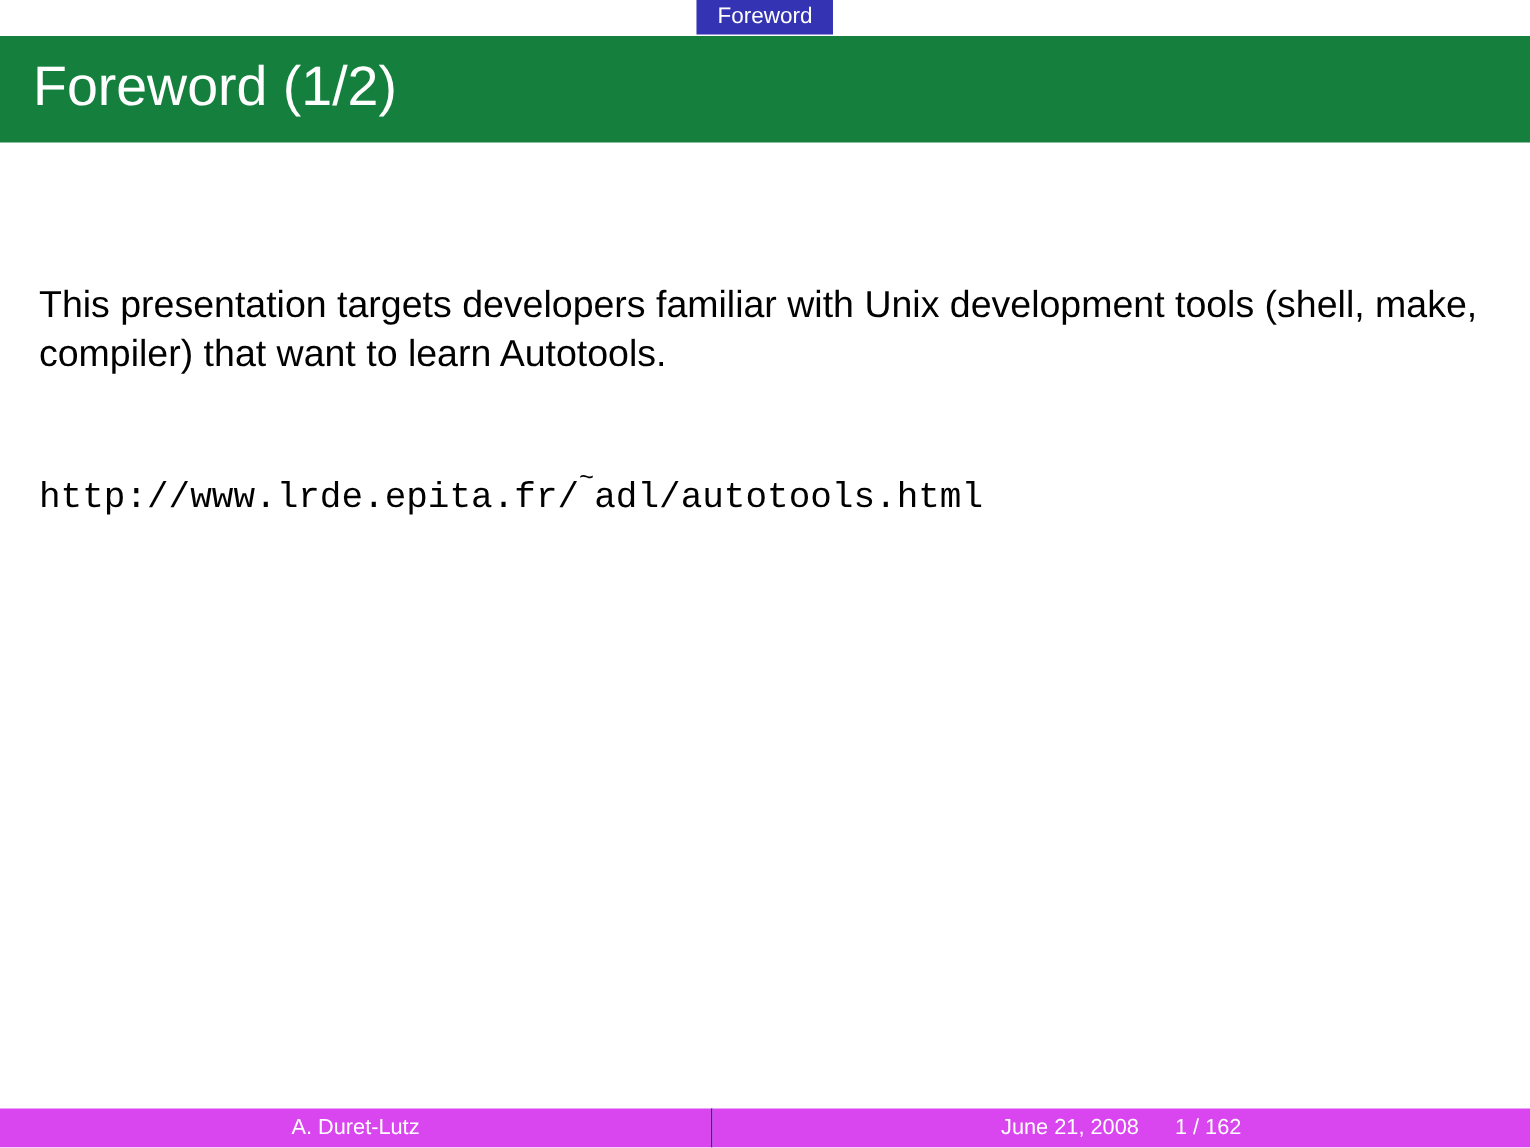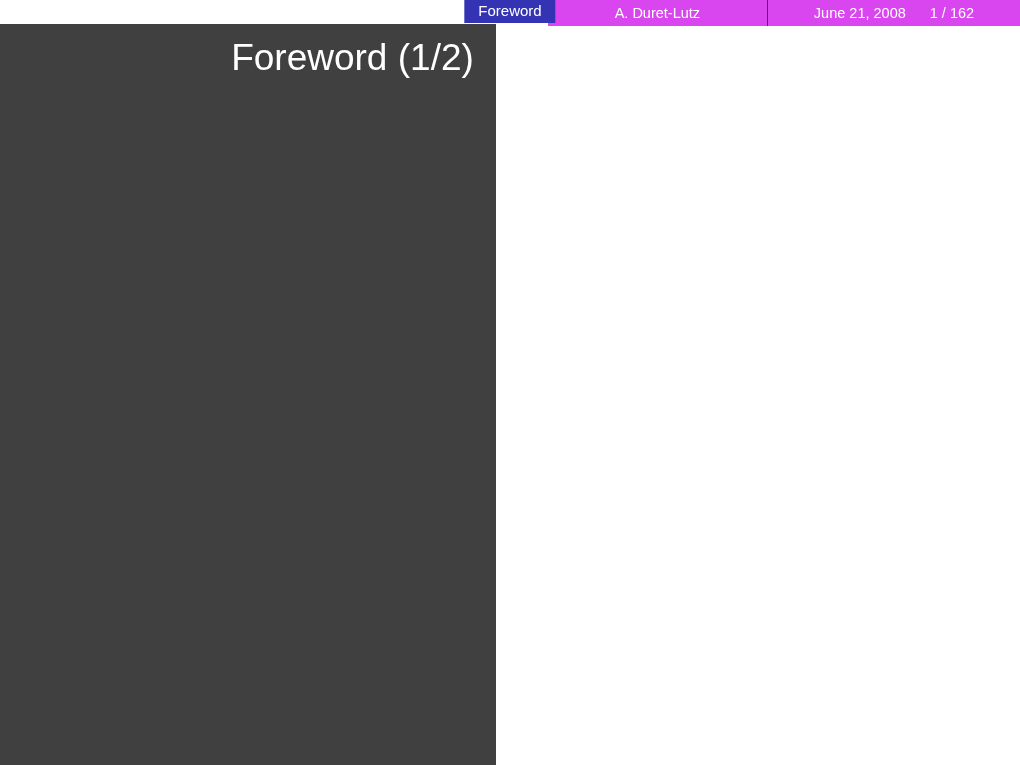--- a/index.html
+++ b/index.html
@@ -1,28 +1,28 @@
 <!DOCTYPE html>
 <html><head>
 <meta charset="utf-8">
 <style>
   * { margin: 0; padding: 0; box-sizing: border-box; }
   html, body { width: 1020px; height: 765px; font-family: "Trebuchet MS", "Lucida Sans", Verdana, sans-serif; background: #fff; color: #000; overflow: hidden; }
-  .slide { width: 1020px; height: 765px; display: flex; position: relative; text-align: right; }
+  .slide { width: 1020px; height: 765px; display: flex; flex-direction: column; position: relative; }
   .section-tab {
     position: absolute;
     top: 0; left: 50%; transform: translateX(-50%);
     background: #3333b3;
     color: #fff;
     font-size: 15px;
     padding: 3px 14px 5px 14px;
     line-height: 1;
   }
   .title-bar {
-    background: #404040;
+    background: #15803d;
     color: #fff;
     font-size: 37px;
     font-weight: 400;
     padding: 13px 22px 16px 22px;
     margin-top: 24px;
     width: 100%;
   }
   .content {
     flex: 1 1 auto;
     padding: 92px 26px 0 26px;
@@ -58,23 +58,25 @@
 <body>
 
 <div class="slide">
 
   <div class="section-tab">Foreword</div>
 
   <div class="title-bar">Foreword (1/2)</div>
 
   <div class="content">
 
+    <p>This presentation targets developers familiar with Unix development tools (shell, make, compiler) that want to learn Autotools.</p>
 
     <p>
       <br>
+      <span class="url"><span>http://www.lrde.epita.fr/</span><sup class="tilde">~</sup><span>adl/autotools.html</span></span>
     </p>
 
 
 
   </div>
 
   <div class="footer">
     <div class="cell">A. Duret-Lutz</div>
     <div class="cell">
       <span>June 21, 2008</span>

